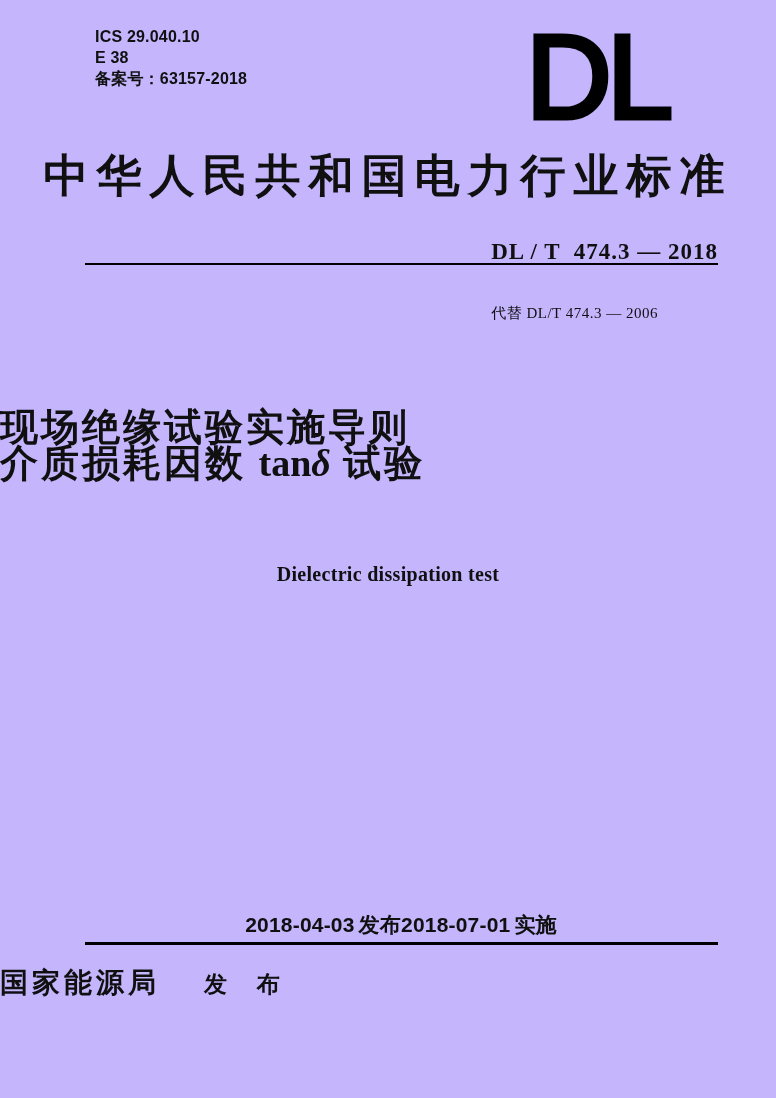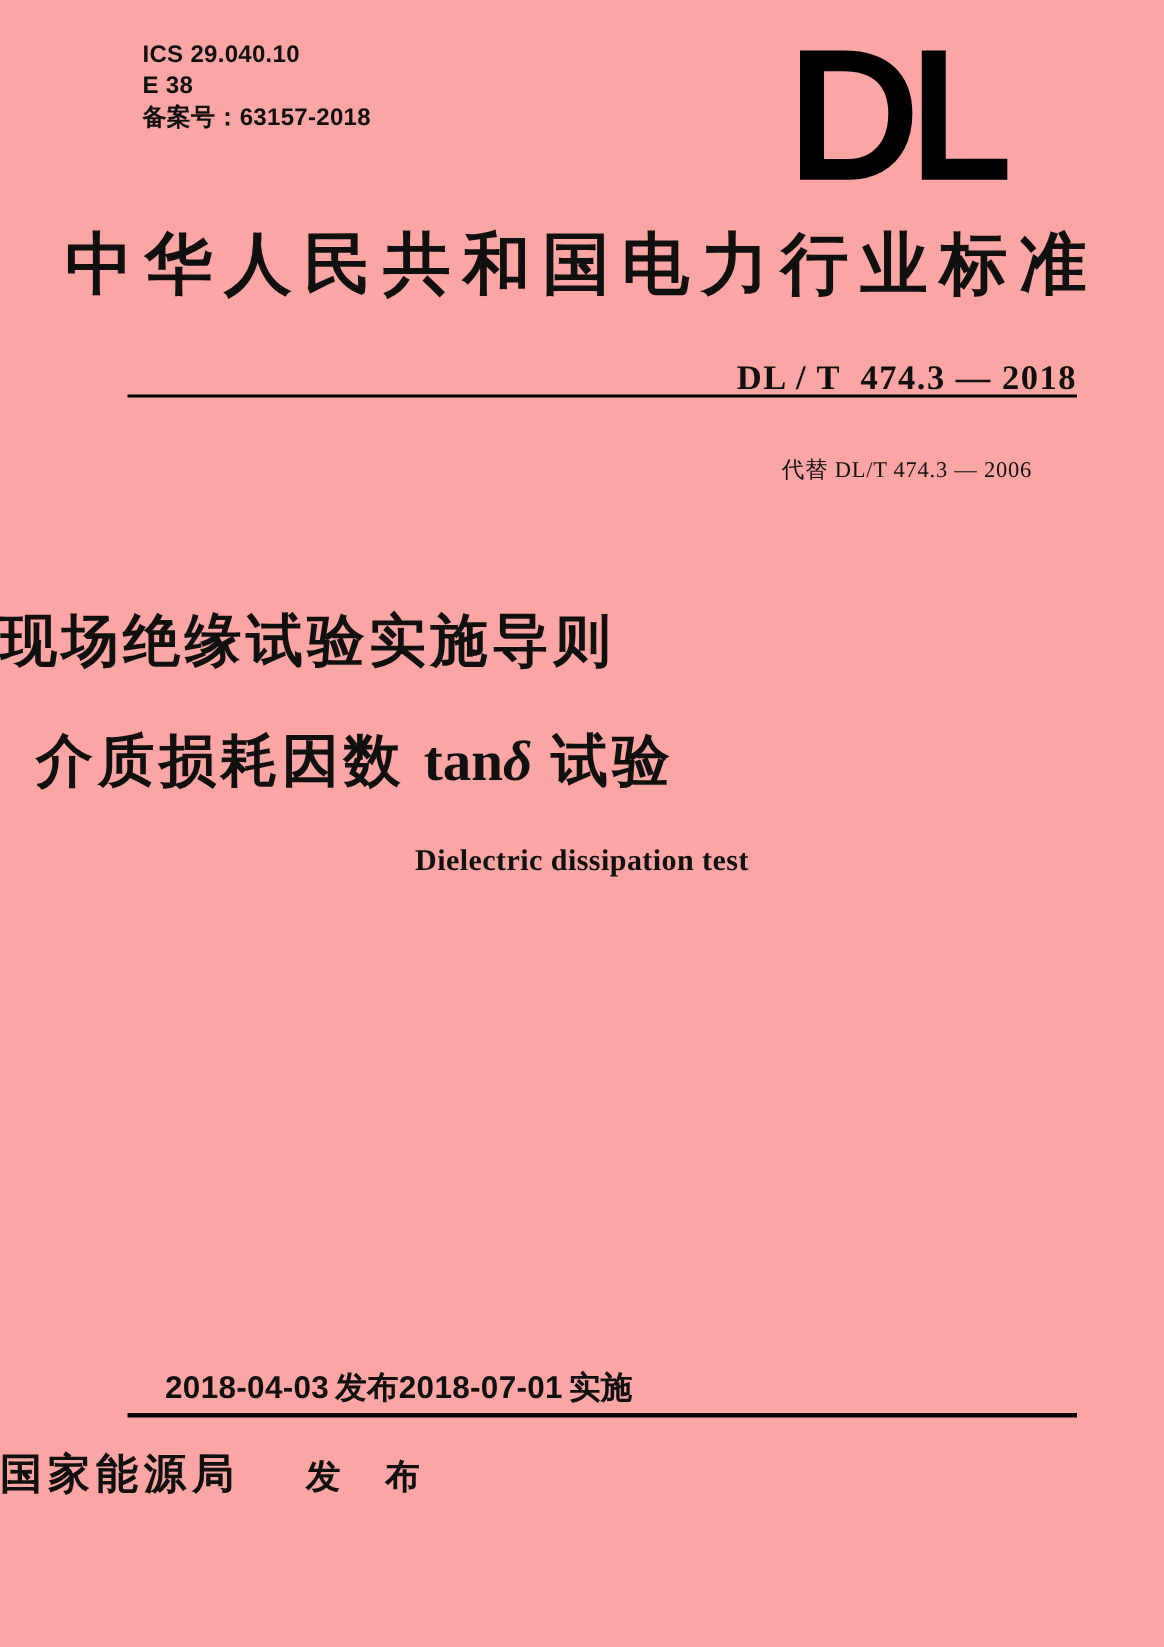--- a/index.html
+++ b/index.html
@@ -5,21 +5,21 @@
   html, body {
     margin: 0;
     padding: 0;
     background: #e9e9e9;
   }
   .page {
     position: relative;
     width: 776px;
     height: 1098px;
     margin: 0 auto;
-    background: #fca5a5;
+    background: #c4b5fd;
     color: #101010;
     font-family: "Liberation Serif", "DejaVu Serif", serif;
     overflow: hidden;
   }
   
   .meta-block {
     position: absolute;
     left: 95px;
     top: 26px;
     font-family: "Liberation Sans", "DejaVu Sans", sans-serif;
@@ -53,21 +53,21 @@
     font-size: 45px;
     font-weight: 700;
     letter-spacing: 8px;
     white-space: nowrap;
   }
   
   .std-number-block {
     position: absolute;
     top: 203px;
     right: 58px;
-    text-align: center;
+    text-align: left;
     white-space: pre;
   }
   .std-number {
     font-size: 23px;
     font-weight: 700;
     letter-spacing: 1px;
   }
   .replaces {
     margin-top: 3px;
     font-size: 15px;
@@ -88,47 +88,46 @@
     position: absolute;
     left: 0;
     right: 0;
     text-align: left;
     font-size: 38px;
     font-weight: 700;
     letter-spacing: 3px;
     white-space: nowrap;
   }
   .cn-line1 { top: 402px; }
-  .cn-line2 { top: 482px; margin-left: 24px; }
+  .cn-line2 { top: 438px; }
   .cn-line2 .latin { letter-spacing: 0; }
   .cn-line2 .italic { font-style: italic; }
   .en-title {
     position: absolute;
     left: 0;
     right: 0;
     text-align: center;
     font-size: 20px;
     font-weight: 700;
     letter-spacing: 0.3px;
   }
   .en-line1 { top: 537px; }
   .en-line2 { top: 563px; }
   
   .dates-row {
     position: absolute;
     top: 911px;
     left: 86px;
     right: 60px;
     display: flex;
-    justify-content: flex-start;
+    justify-content: center;
     font-family: "Liberation Sans", "DejaVu Sans", sans-serif;
     font-weight: 600;
     font-size: 21px;
     letter-spacing: 0.2px;
-    margin-left: 24px;
   }
   .date-item .date-label { margin-left: 4px; }
   
   .publisher-row {
     position: absolute;
     top: 964px;
     left: 0;
     right: 0;
     display: flex;
     align-items: baseline;

